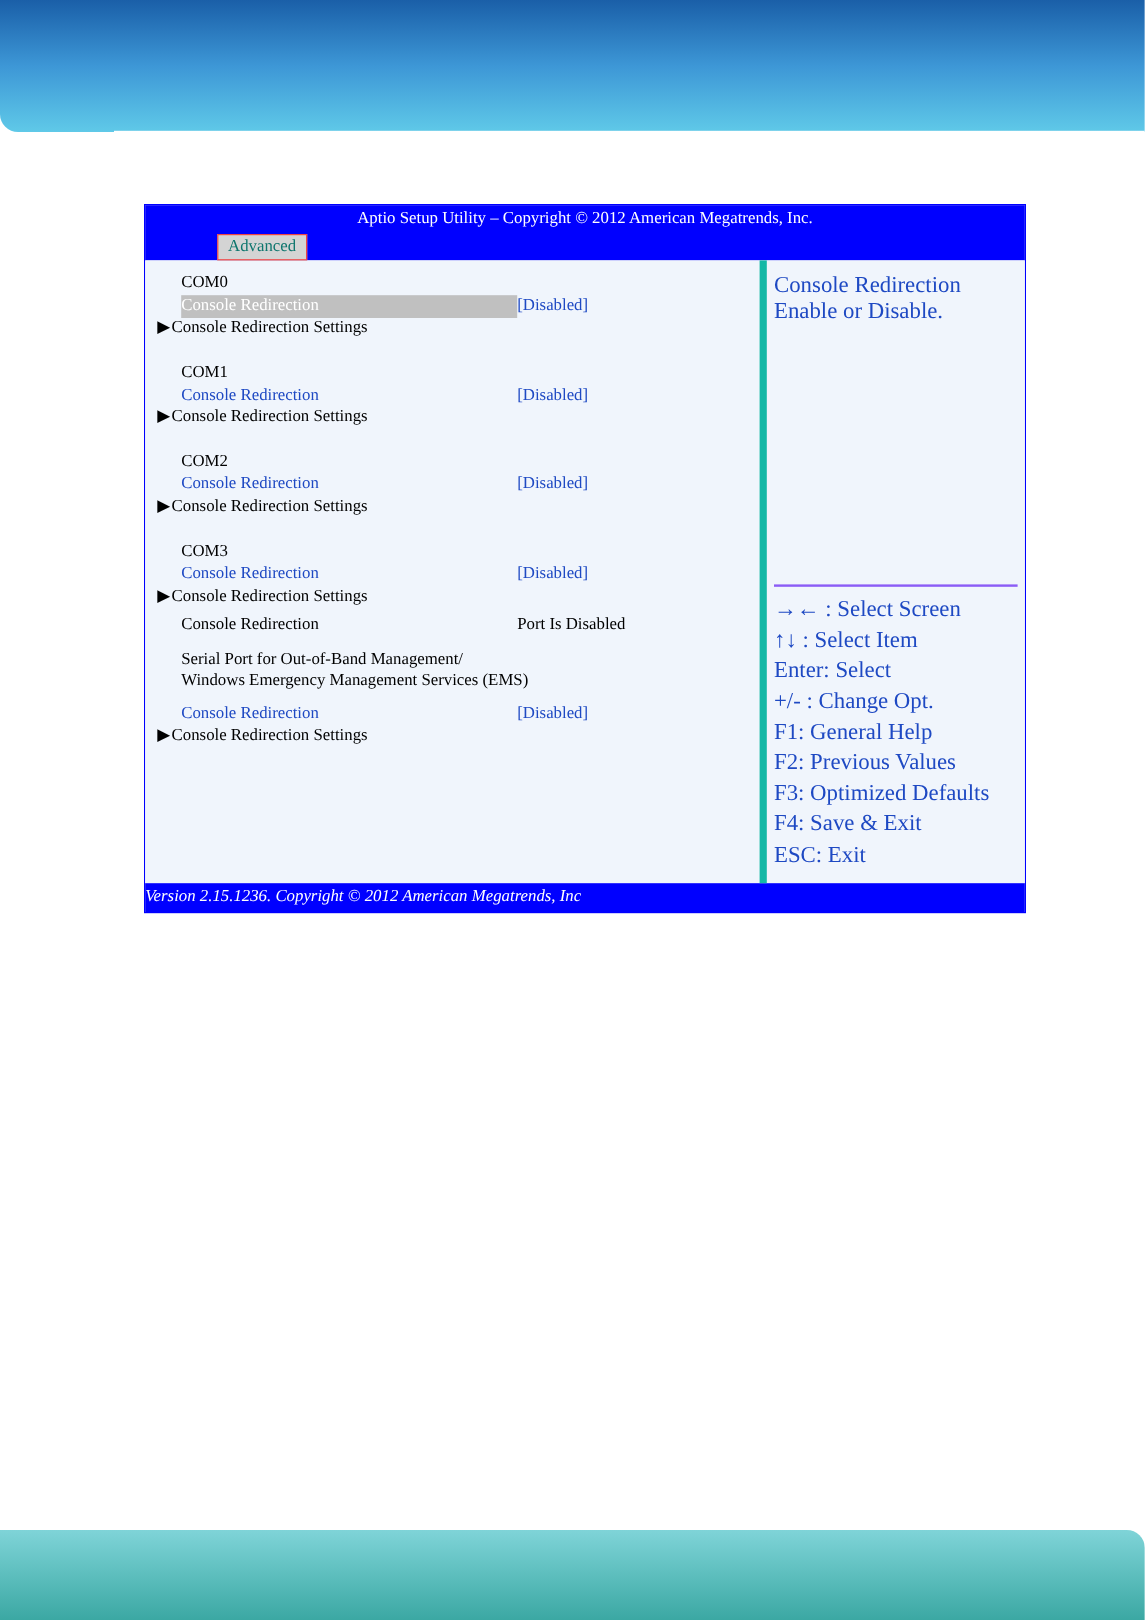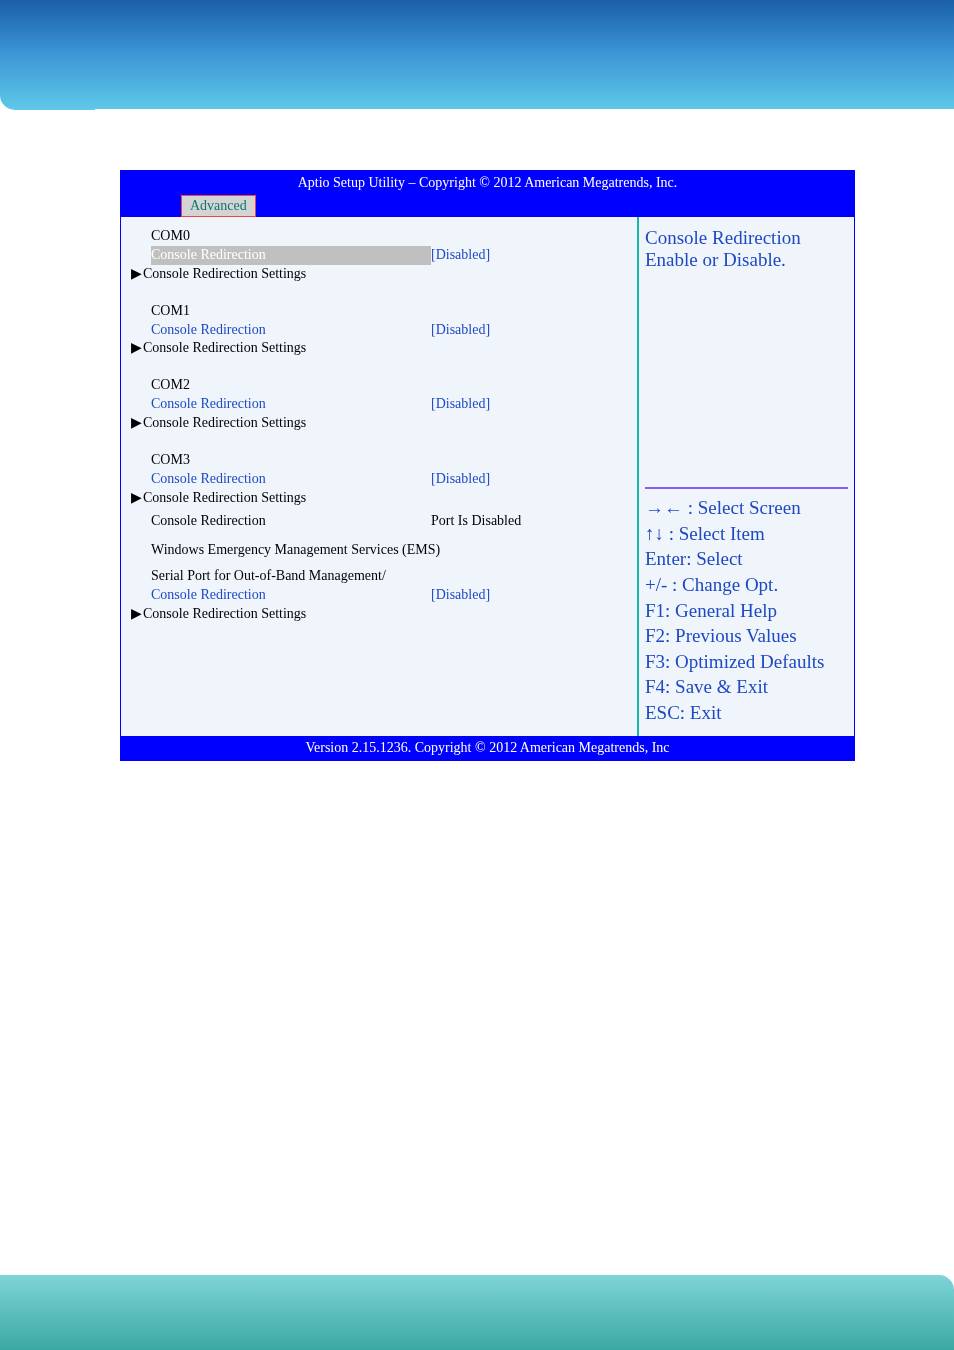--- a/index.html
+++ b/index.html
@@ -58,21 +58,21 @@
       font-size: 14px;
       color: #0f766e;
       text-align: right;
     }
     .bios-body {
       display: flex;
       background: #f0f5fc;
     }
     .bios-left {
       flex: 1;
-      border-right: 2px solid #14b8a6;
+      border-right: 6px solid #14b8a6;
       padding: 10px 0 30px 0;
       font-size: 14px;
     }
     .bios-right {
       width: 215px;
       padding: 10px 6px;
       font-size: 19px;
       color: #1e49c3;
     }
     .help-text {
@@ -118,23 +118,24 @@
     }
     .triangle {
       color: #000;
       display: inline-block;
       width: 12px;
       margin-left: -2px;
     }
     .bios-footer {
       background: #0000ff;
       color: #fff;
-      text-align: center;
+      text-align: left;
       padding: 4px 0;
       font-size: 14px;
+      font-style: italic;
     }
     .page-footer {
       position: absolute;
       bottom: 0;
       left: 0;
       right: 0;
       height: 75px;
       background: linear-gradient(180deg, #7fd4d8 0%, #3ba8a3 100%);
       border-top-right-radius: 15px;
     }
@@ -205,25 +206,25 @@
         <div class="row label-black" style="margin-bottom:4px;">
           <span class="triangle">▶</span>
           <span>Console Redirection Settings</span>
         </div>
 
         <div class="row row-indent label-black" style="margin-bottom:10px;">
           <span class="col1">Console Redirection</span>
           <span>Port Is Disabled</span>
         </div>
 
+        <div class="row row-indent label-black">
+          <span>Serial Port for Out-of-Band Management/</span>
+        </div>
         <div class="row row-indent label-black" style="margin-bottom:8px;">
           <span>Windows Emergency Management Services (EMS)</span>
-        </div>
-        <div class="row row-indent label-black">
-          <span>Serial Port for Out-of-Band Management/</span>
         </div>
 
         <div class="row row-indent">
           <span class="col1 label-blue">Console Redirection</span>
           <span class="col2">[Disabled]</span>
         </div>
         <div class="row label-black">
           <span class="triangle">▶</span>
           <span>Console Redirection Settings</span>
         </div>

